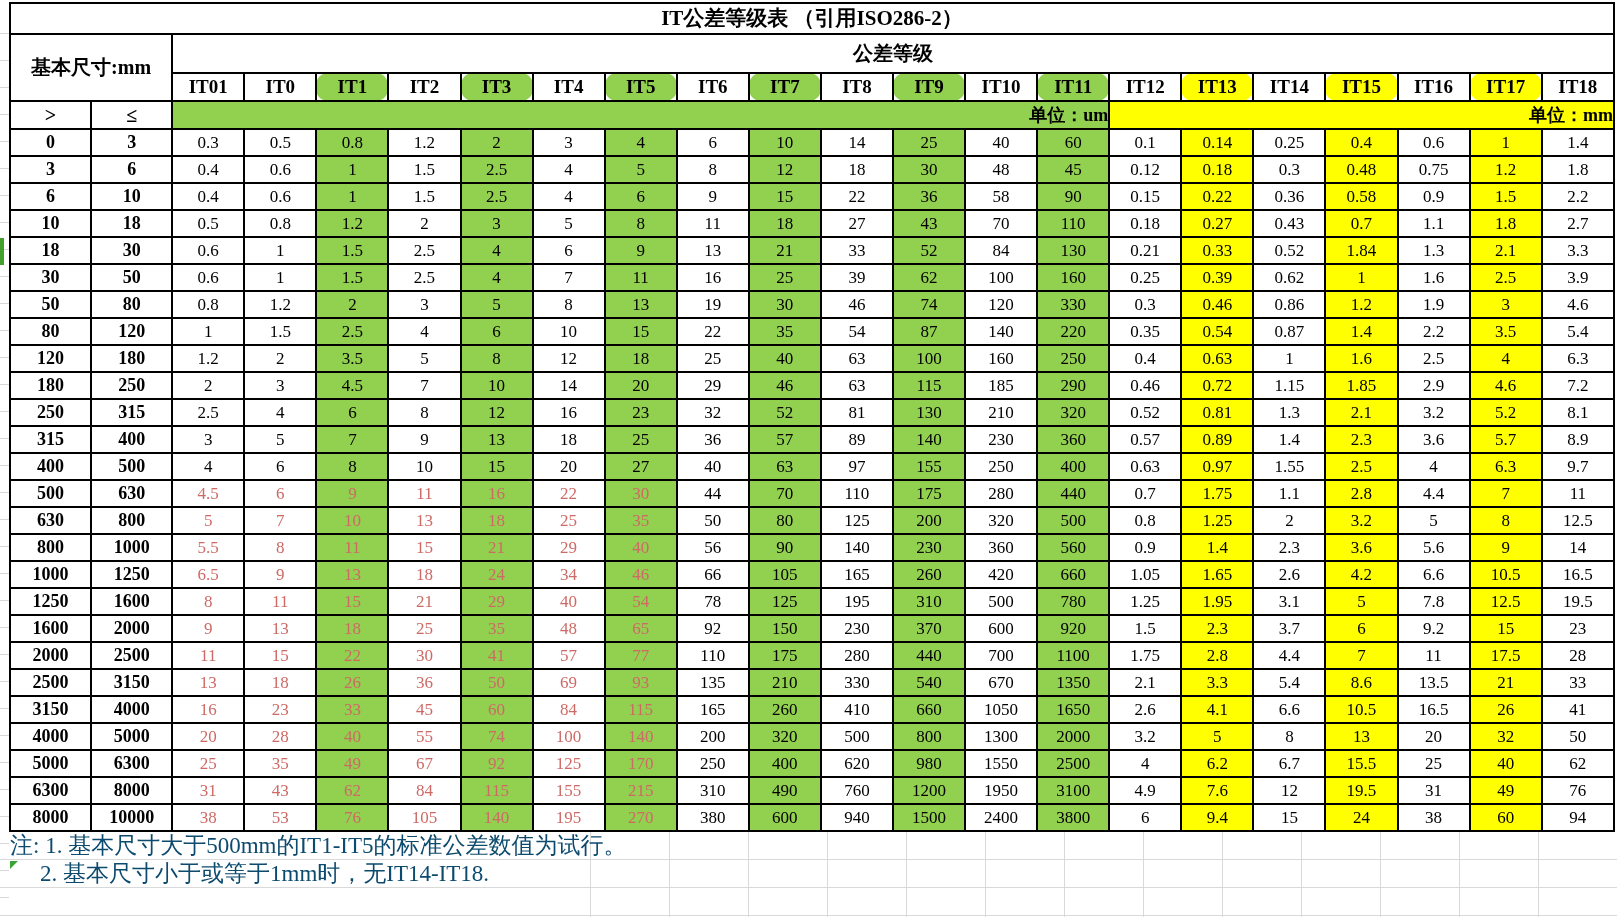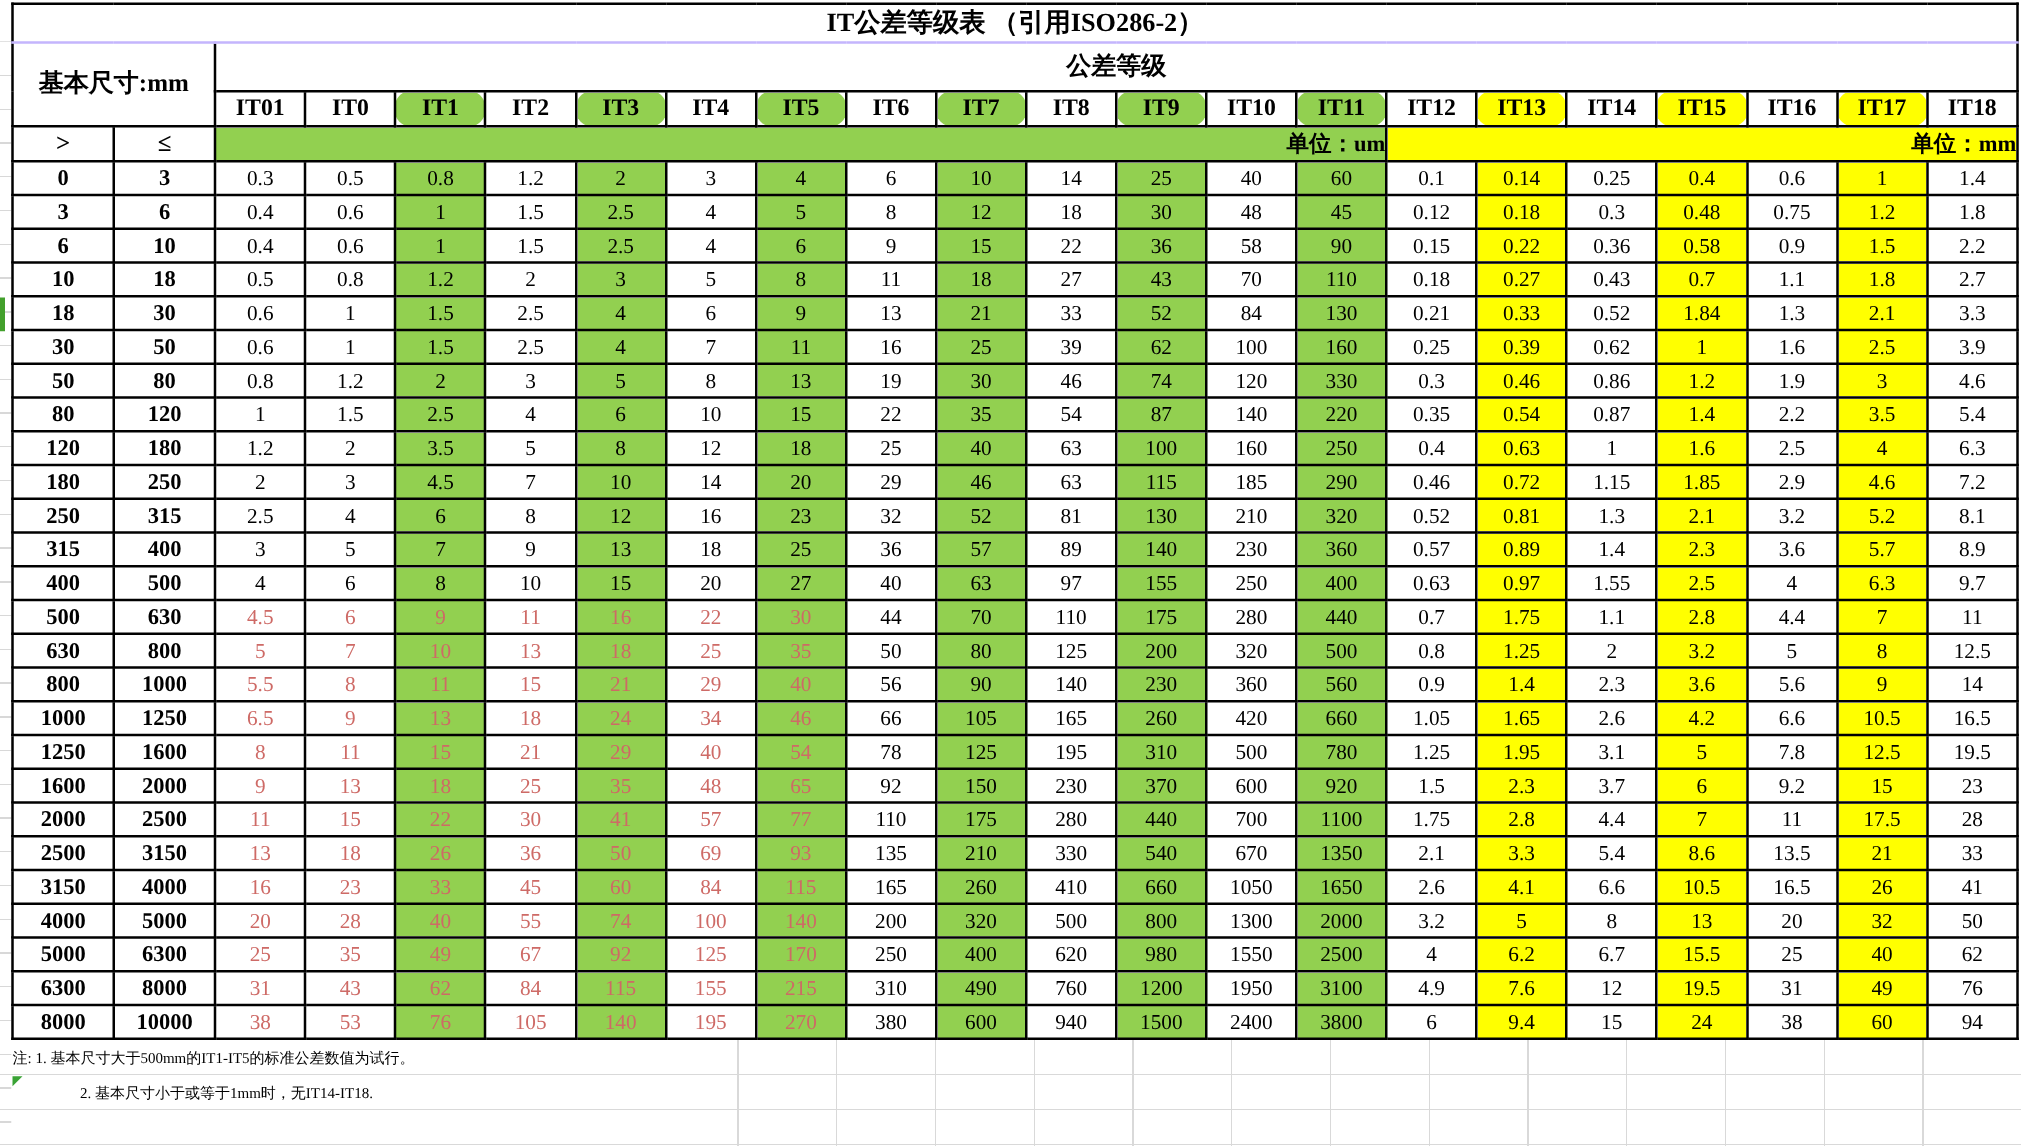--- a/index.html
+++ b/index.html
@@ -18,42 +18,42 @@
   }
   table.it-table{
     position:absolute;left:9px;top:2px;width:1606px;
     border-collapse:collapse;table-layout:fixed;
   }
   .it-table td{
     border:2px solid #000;padding:0;text-align:center;vertical-align:middle;
     height:25px;font-size:17px;line-height:1.05;white-space:nowrap;overflow:hidden;
     background:#fff;
   }
-  td.title{height:29px;font-size:21px;font-weight:bold;border-bottom:2px solid #c4b5fd;}
+  td.title{height:29px;font-size:21px;font-weight:bold;border-bottom:2px solid #000000;}
   td.hdr{font-weight:bold;font-size:20px;}
   td.hdr.big{height:37px;}
   td.grade{font-weight:bold;font-size:19px;height:26px;border-radius:12px;}
   td.unit{font-weight:bold;font-size:18px;height:26px;text-align:right;}
   td.range{font-weight:bold;font-size:18px;}
   td.green{background:var(--green,#92D050);}
   td.yellow{background:var(--yellow,#FFFF00);}
   td.red{color:var(--red,#CE6A66);}
   
   .notes{position:absolute;left:0;top:832px;width:1617px;height:85px;}
   .notes .hgrid{
     position:absolute;left:0;top:0;width:100%;height:100%;
     background:repeating-linear-gradient(to bottom,transparent 0 27px,#d9d9d9 27px 28px);
   }
   .notes .vgrid{
     position:absolute;left:512px;top:0;right:0;height:100%;
     background:repeating-linear-gradient(to right,transparent 0 78px,#d9d9d9 78px 79px);
   }
-  .note-line{position:relative;font-size:12px;line-height:28px;height:28px;color:#000000;}
+  .note-line{position:relative;font-size:23px;line-height:28px;height:28px;color:#0c4a6e;}
   .note-1{padding-left:10px;}
-  .note-2{padding-left:64px;}
+  .note-2{padding-left:40px;}
   .flag{
     position:absolute;left:10px;top:29px;width:0;height:0;
     border-top:8px solid #3aa335;border-right:8px solid transparent;
   }
 </style>
 </head>
 <body>
 
 <div class="sheet">
   <div class="margin-strip"></div>

